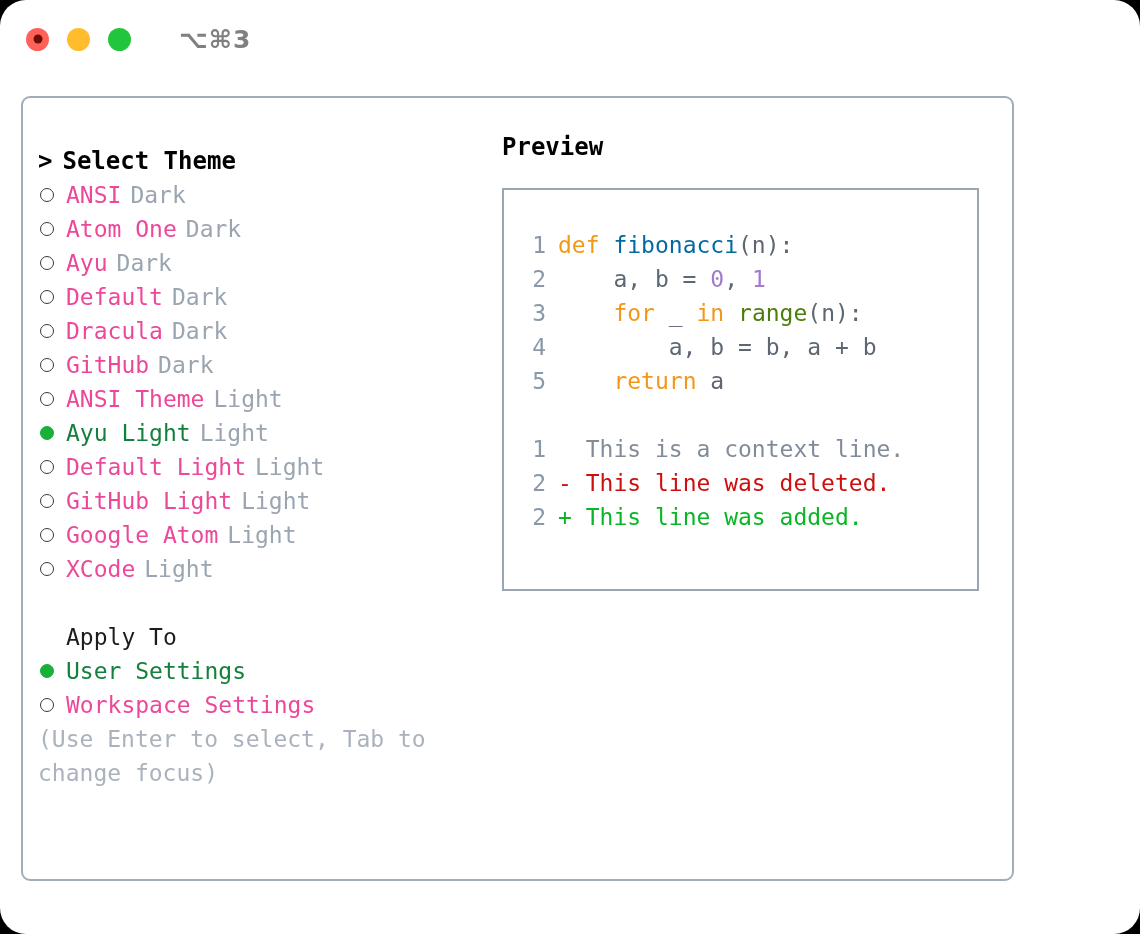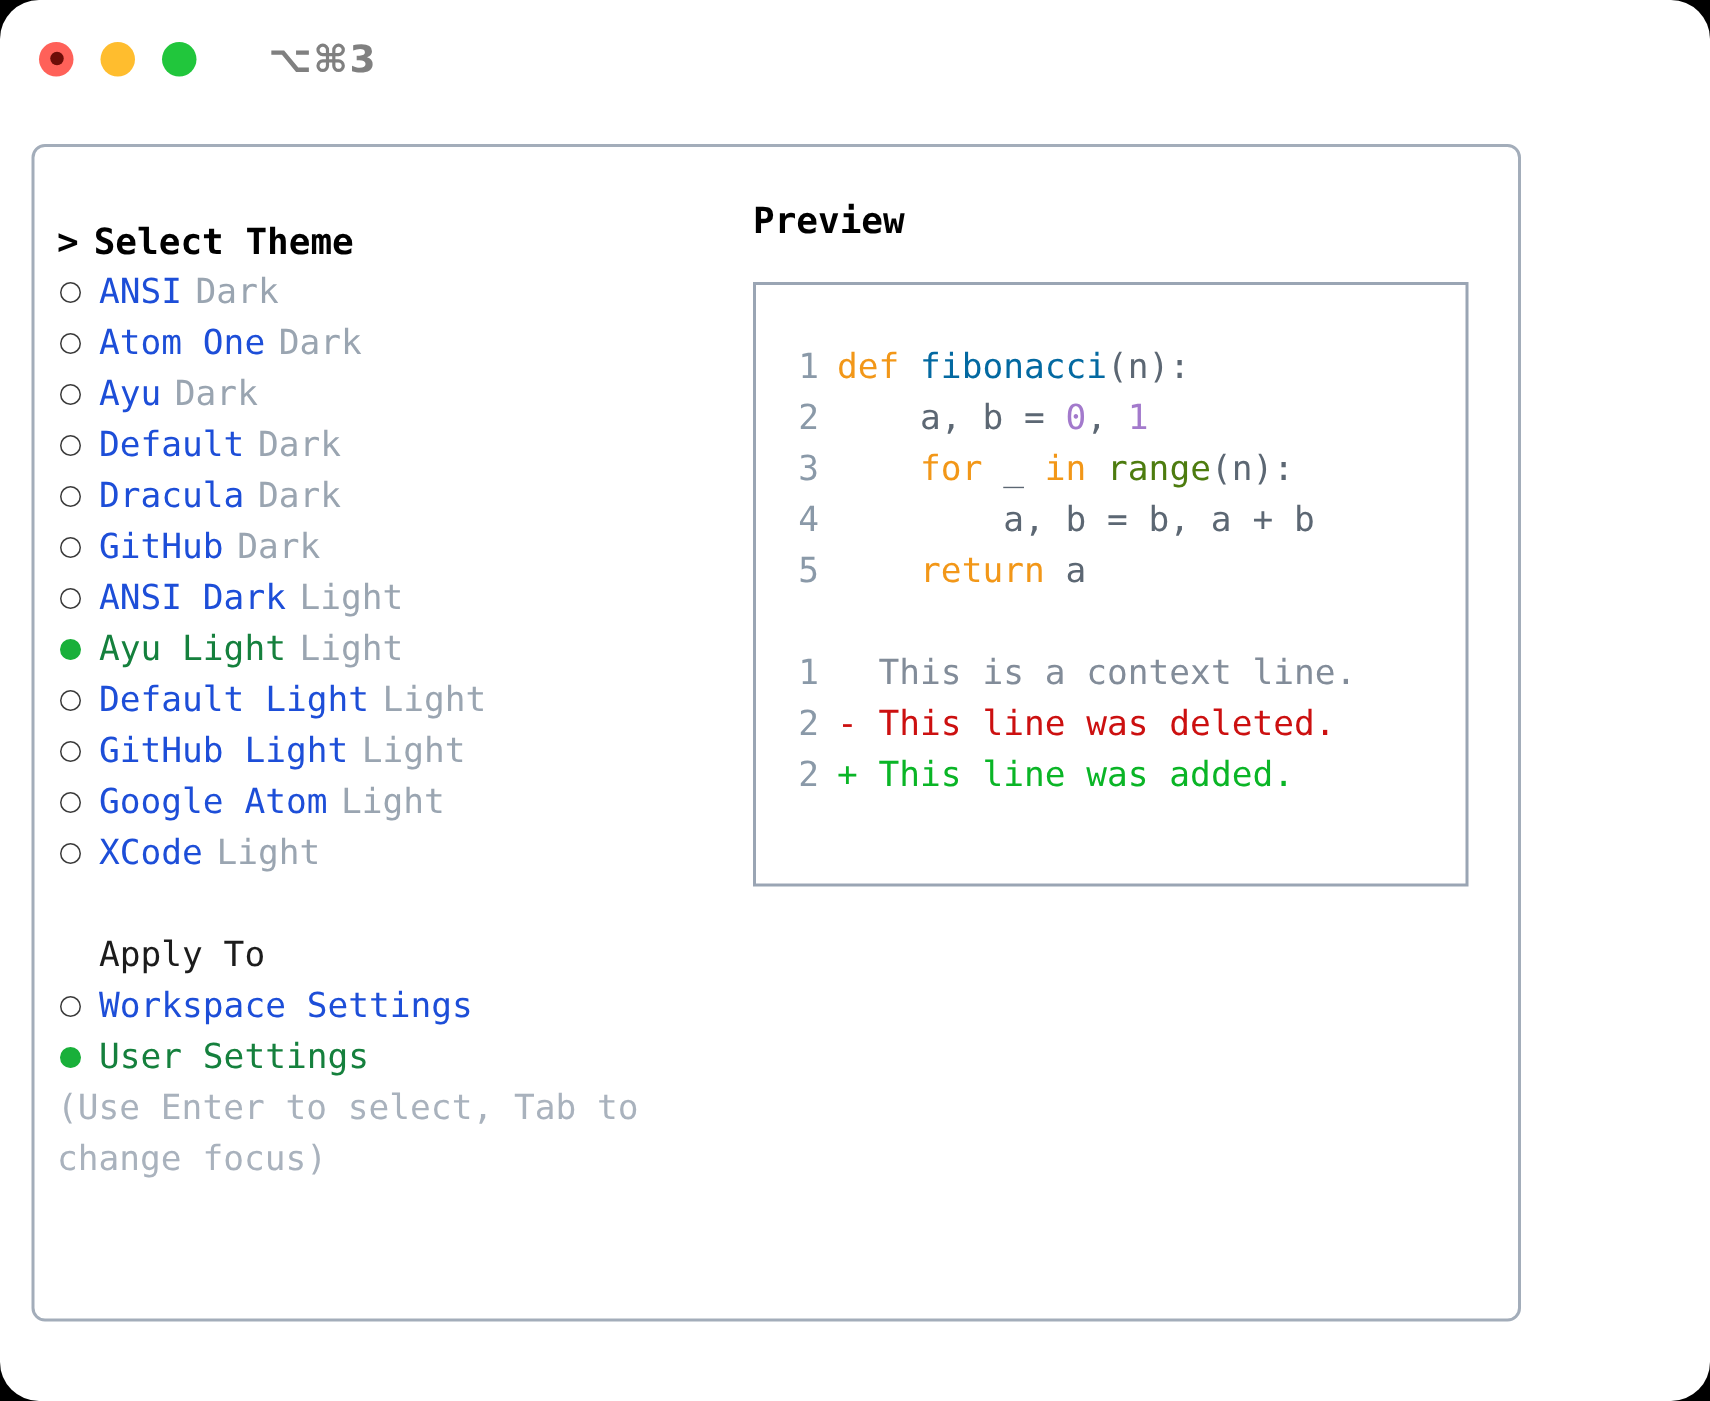--- a/index.html
+++ b/index.html
@@ -131,21 +131,21 @@
     margin-left: 2px;
     flex: 0 0 auto;
     border: 1.8px solid #3a3a3a;
     background: transparent;
   }
   .bullet.selected {
     background: #19b03a;
     border-color: #19b03a;
   }
 
-  .opt-label { color: #1d4ed8; }
+  .opt-label { color: #ec4899; }
   .opt-row.selected .opt-label { color: #15803d; }
   .opt-tag {
     color: #9aa5b1;
     margin-left: 9px;
   }
 
   .section-gap { height: 34px; }
 
   .section-title {
     font-family: "DejaVu Sans Mono", "Liberation Mono", monospace;
@@ -247,35 +247,35 @@
           <span class="caret">&gt;</span><span>Select Theme</span>
         </div>
 
         <div id="theme-options">
             <div class="opt-row"><span class="bullet"></span><span class="opt-label">ANSI</span><span class="opt-tag">Dark</span></div>
             <div class="opt-row"><span class="bullet"></span><span class="opt-label">Atom One</span><span class="opt-tag">Dark</span></div>
             <div class="opt-row"><span class="bullet"></span><span class="opt-label">Ayu</span><span class="opt-tag">Dark</span></div>
             <div class="opt-row"><span class="bullet"></span><span class="opt-label">Default</span><span class="opt-tag">Dark</span></div>
             <div class="opt-row"><span class="bullet"></span><span class="opt-label">Dracula</span><span class="opt-tag">Dark</span></div>
             <div class="opt-row"><span class="bullet"></span><span class="opt-label">GitHub</span><span class="opt-tag">Dark</span></div>
-            <div class="opt-row"><span class="bullet"></span><span class="opt-label">ANSI Dark</span><span class="opt-tag">Light</span></div>
+            <div class="opt-row"><span class="bullet"></span><span class="opt-label">ANSI Theme</span><span class="opt-tag">Light</span></div>
             <div class="opt-row selected"><span class="bullet selected"></span><span class="opt-label">Ayu Light</span><span class="opt-tag">Light</span></div>
             <div class="opt-row"><span class="bullet"></span><span class="opt-label">Default Light</span><span class="opt-tag">Light</span></div>
             <div class="opt-row"><span class="bullet"></span><span class="opt-label">GitHub Light</span><span class="opt-tag">Light</span></div>
             <div class="opt-row"><span class="bullet"></span><span class="opt-label">Google Atom</span><span class="opt-tag">Light</span></div>
             <div class="opt-row"><span class="bullet"></span><span class="opt-label">XCode</span><span class="opt-tag">Light</span></div>
           </div>
 
         <div class="section-gap"></div>
 
         <div class="section-title">Apply To</div>
 
         <div id="apply-options">
+            <div class="opt-row selected"><span class="bullet selected"></span><span class="opt-label">User Settings</span></div>
             <div class="opt-row"><span class="bullet"></span><span class="opt-label">Workspace Settings</span></div>
-            <div class="opt-row selected"><span class="bullet selected"></span><span class="opt-label">User Settings</span></div>
           </div>
 
         <div class="hint">(Use Enter to select, Tab to change focus)</div>
       </div>
 
       <div class="right-col">
         <div class="preview-title">Preview</div>
 
         <div class="preview-box">
           <div id="code-block">

